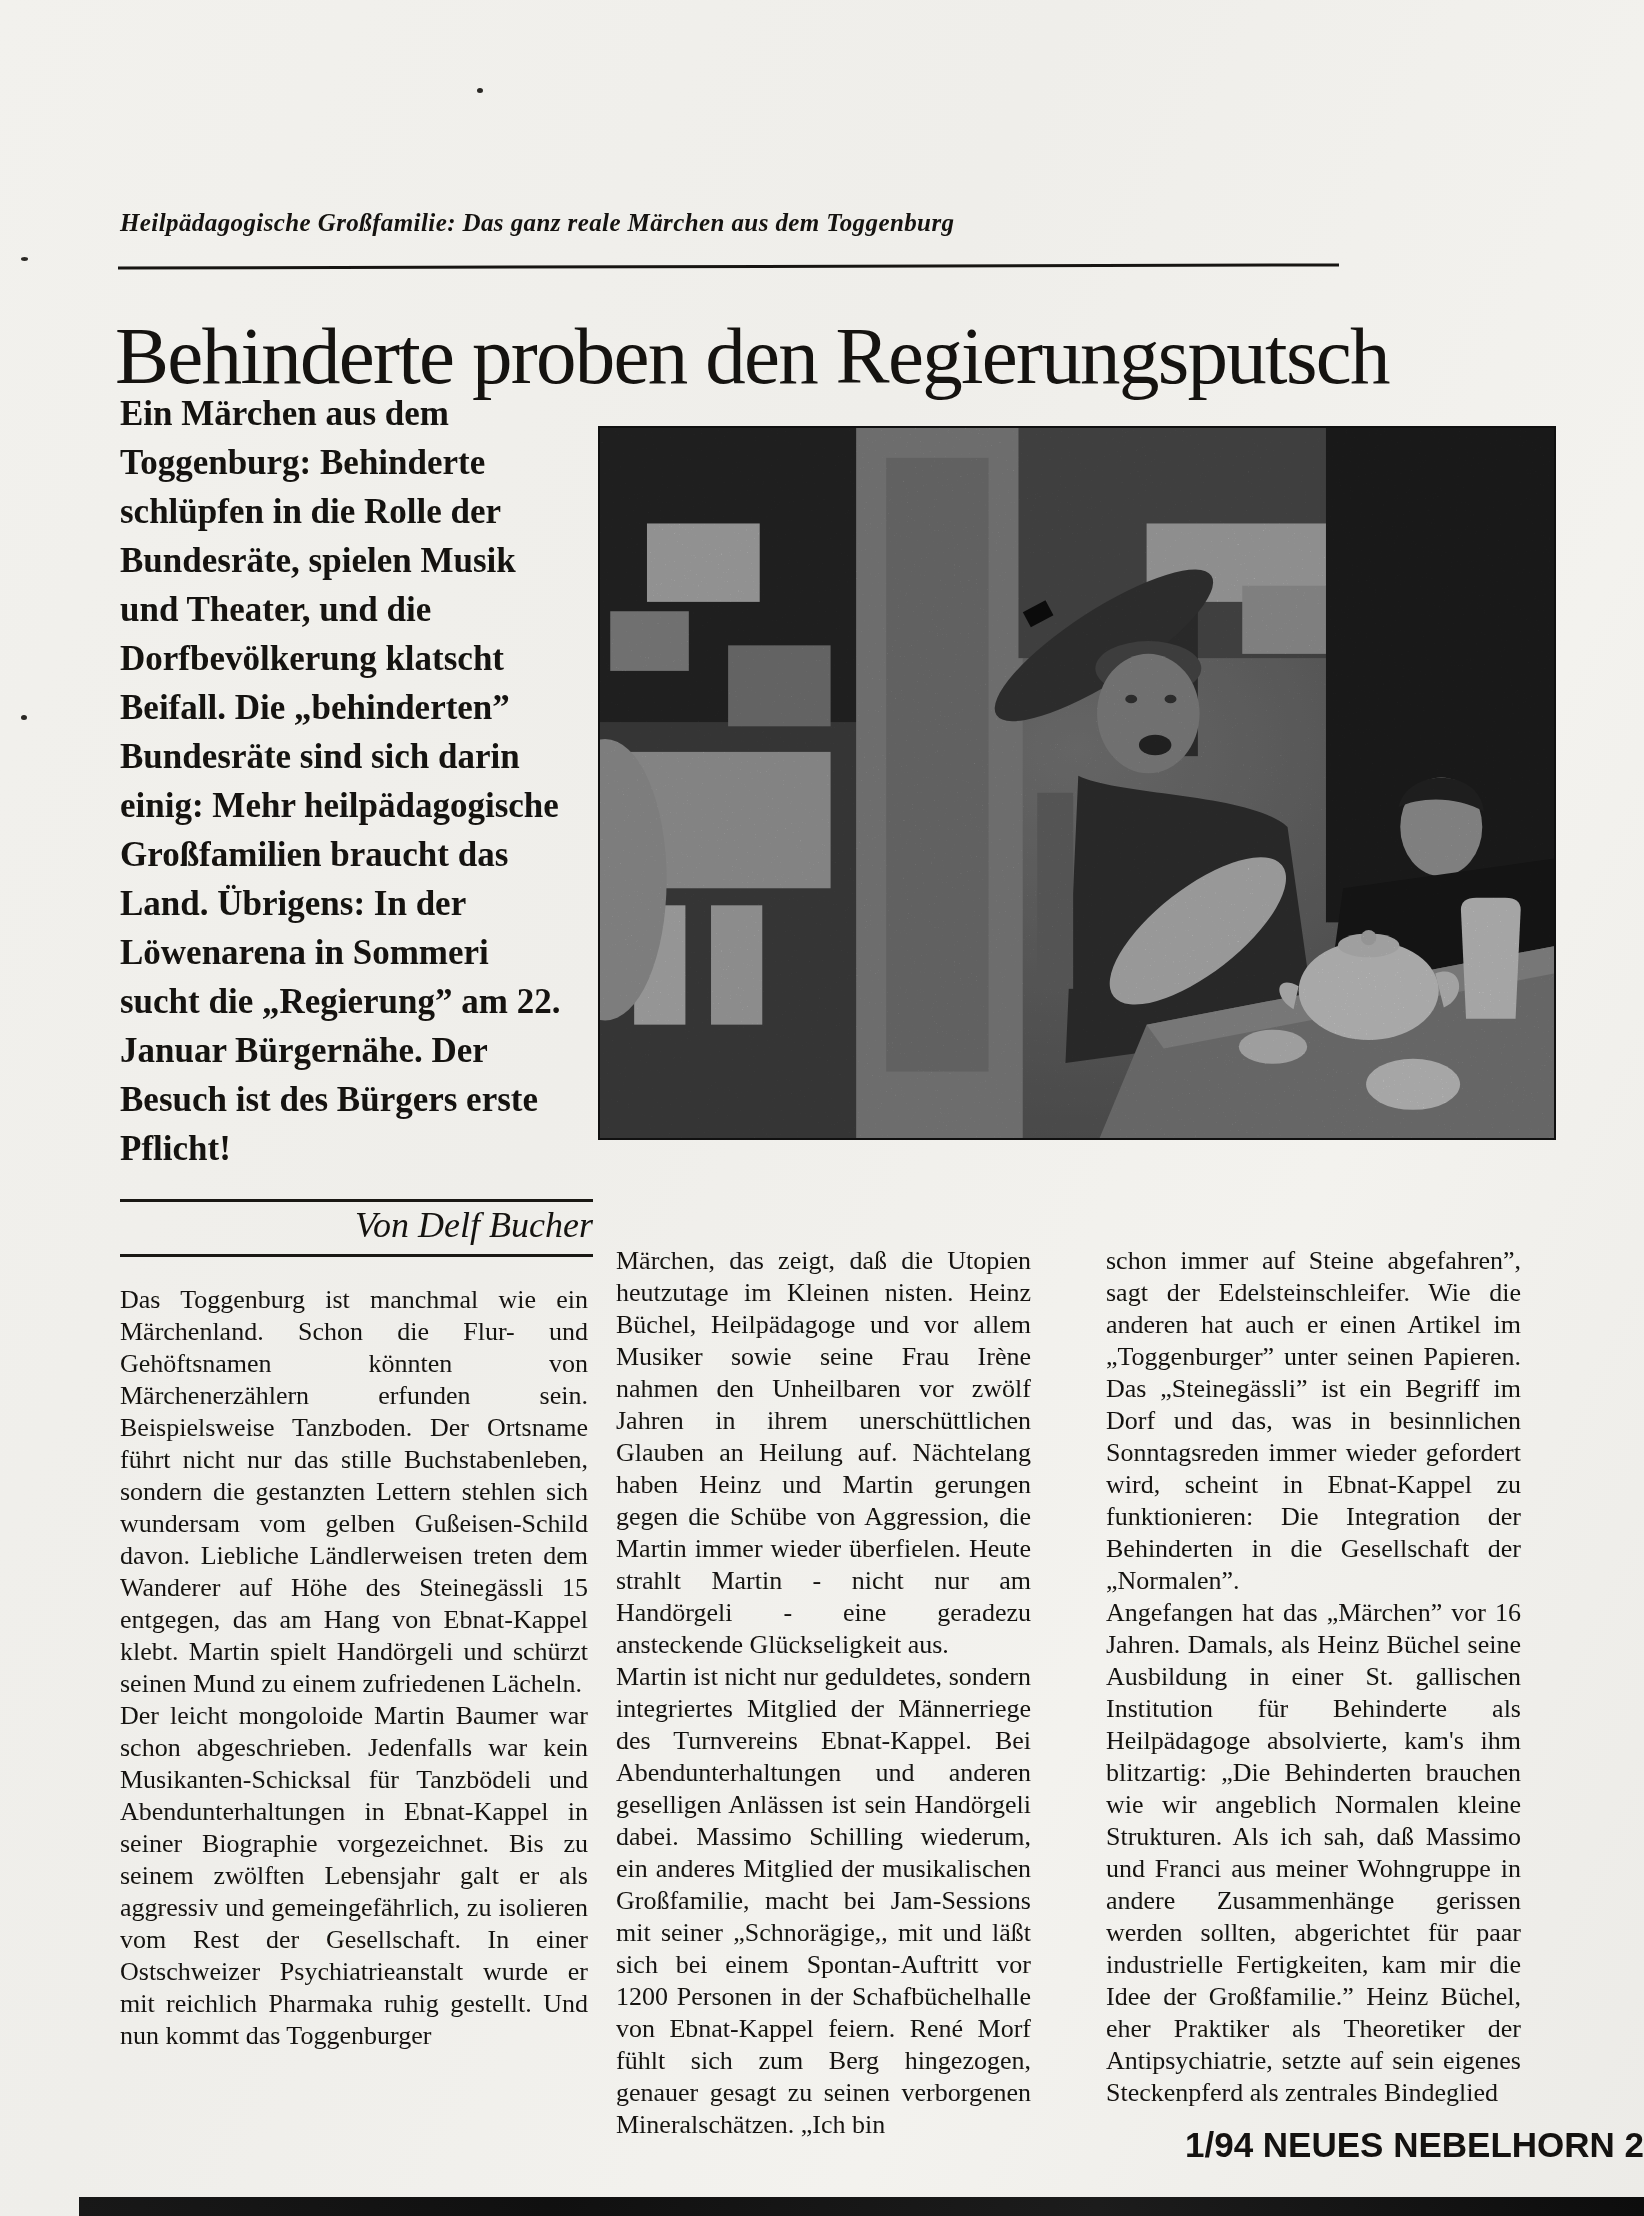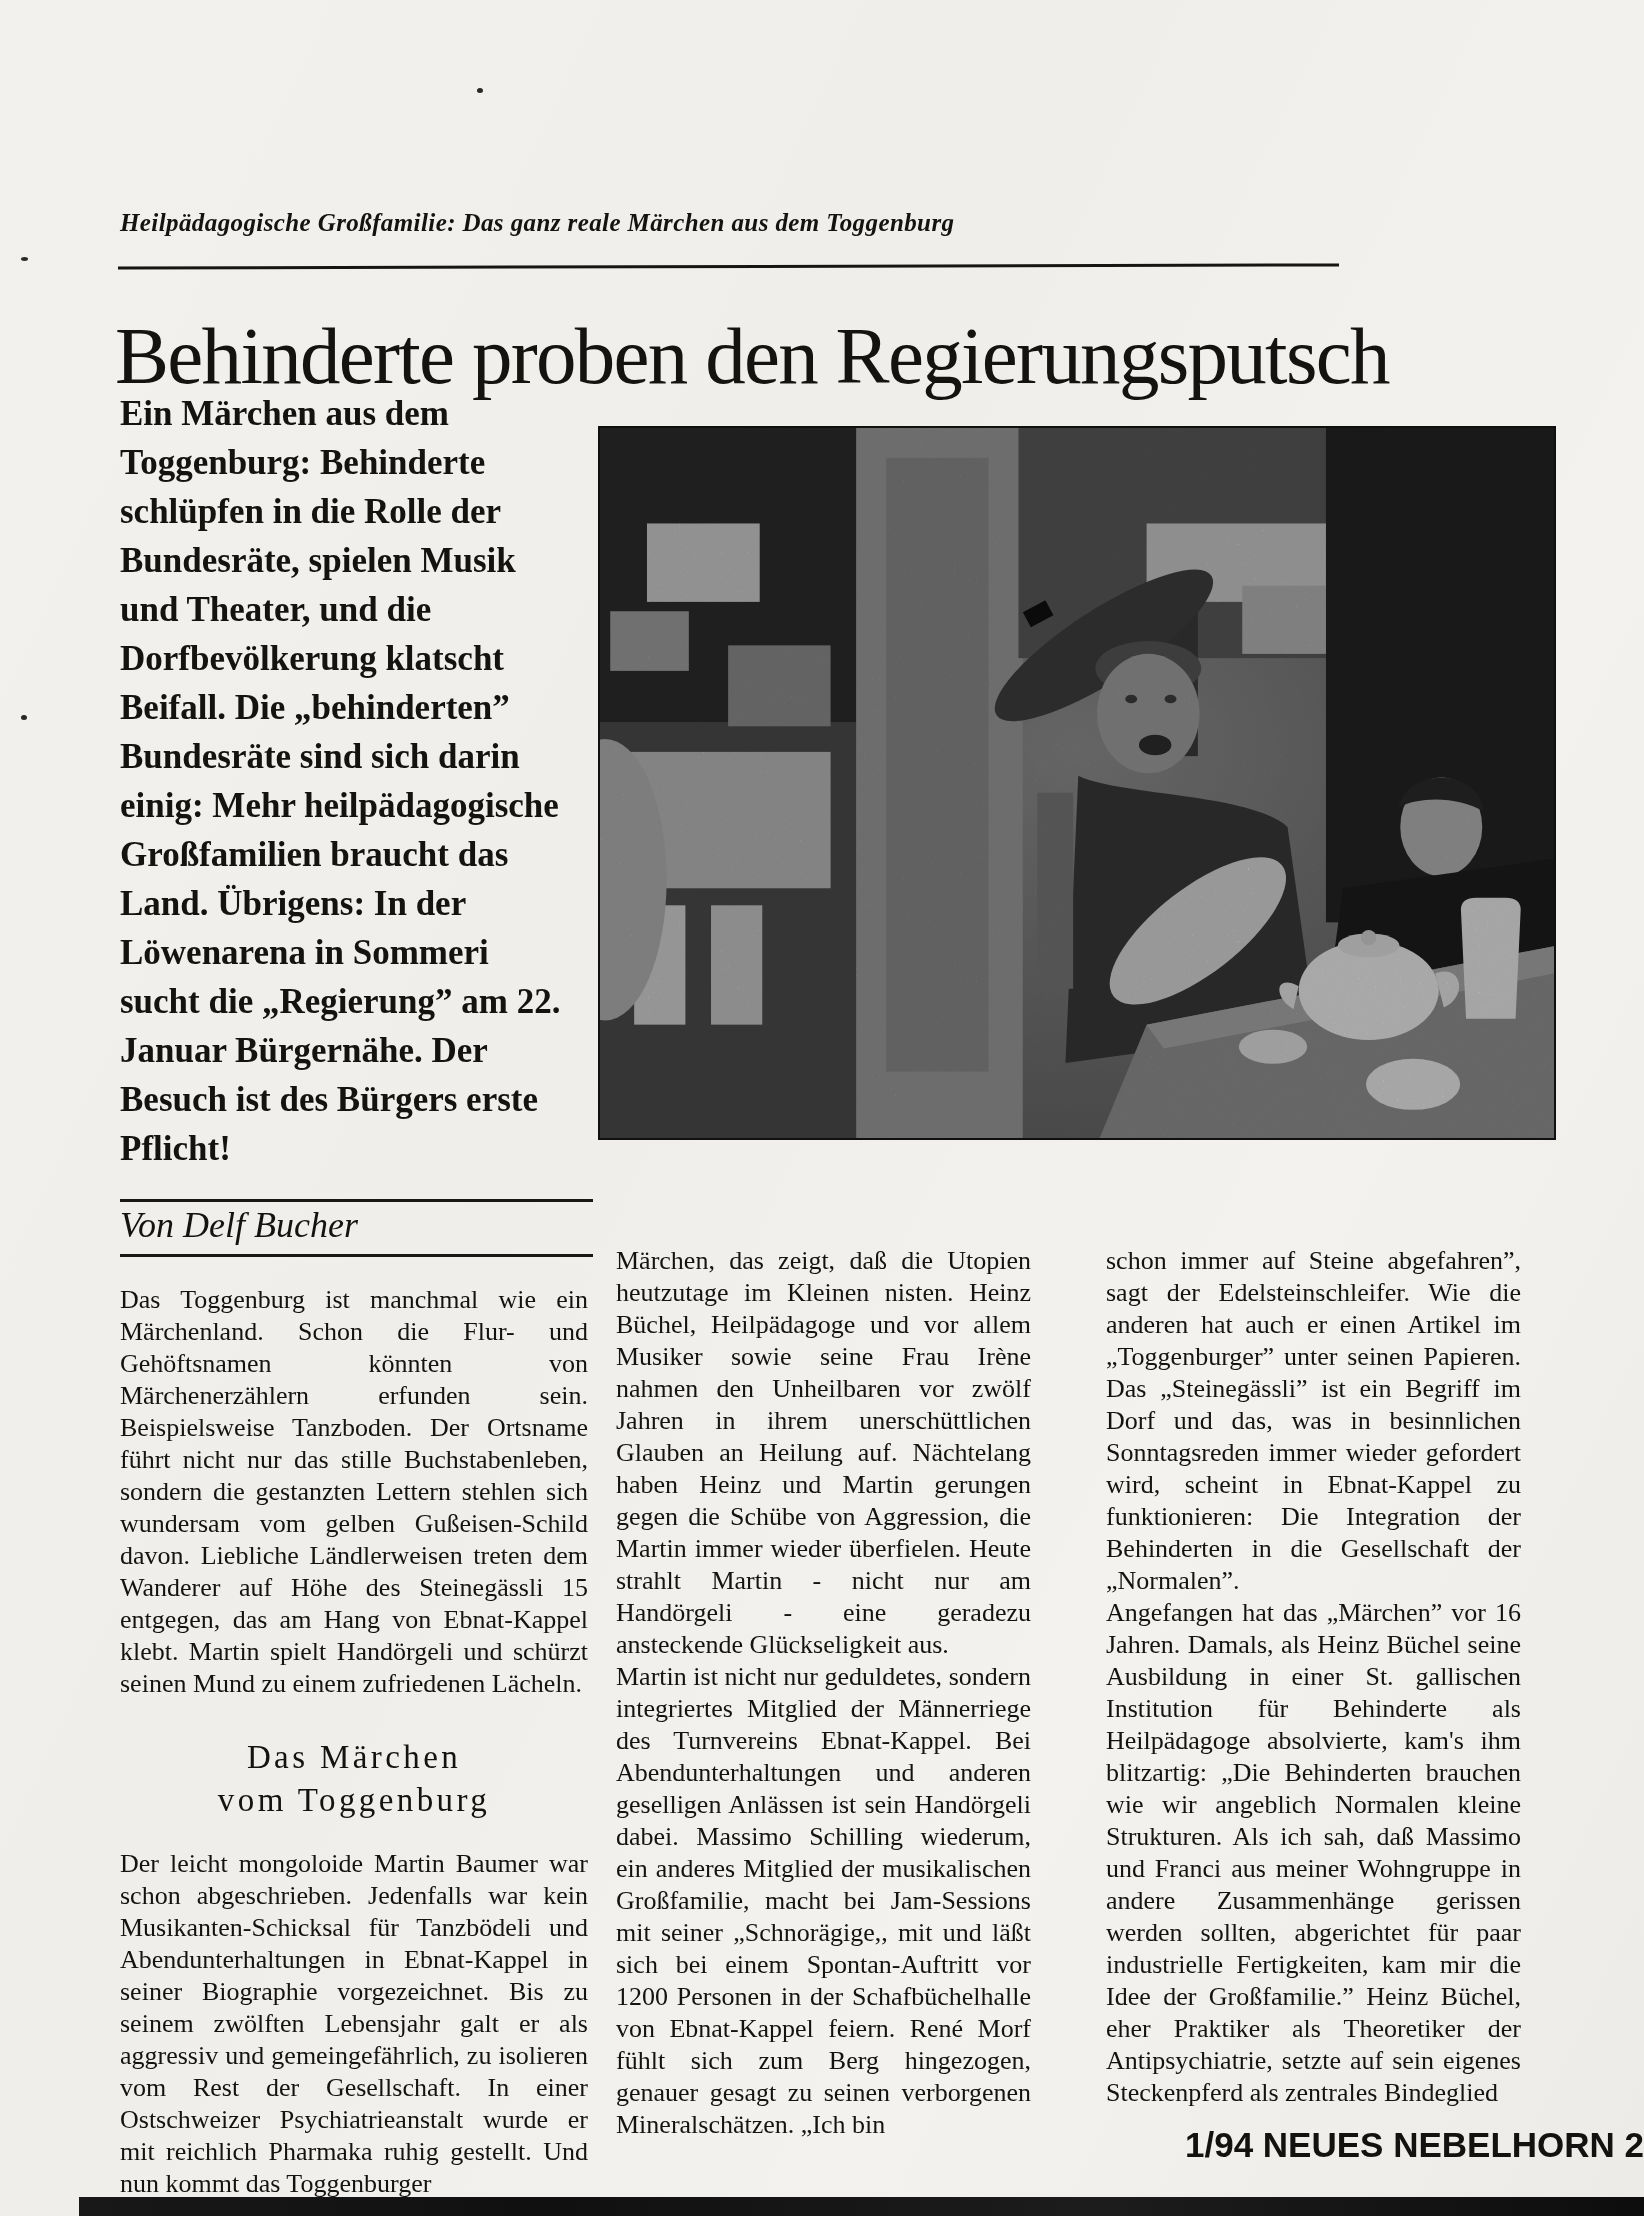--- a/index.html
+++ b/index.html
@@ -37,21 +37,21 @@
   .photo-frame{
     position:absolute;left:598px;top:426px;width:958px;height:714px;
     border:2.6px solid #101010;box-sizing:border-box;background:#6e6e6e;
   }
   .photo-frame svg{display:block;width:100%;height:100%;}
   .byline-rule-top{
     position:absolute;left:120px;top:1199px;width:473px;height:2.6px;background:#1a1814;
   }
   .byline{
     position:absolute;left:120px;top:1204px;width:473px;
-    font-style:italic;font-size:36px;text-align:left;line-height:1.2;
+    font-style:italic;font-size:36px;text-align:right;line-height:1.2;
   }
   .byline-rule-bottom{
     position:absolute;left:120px;top:1254px;width:473px;height:3.4px;background:#1a1814;
   }
   .col{
     position:absolute;
     font-size:26px;line-height:32px;
     text-align:justify;
     hyphens:auto;-webkit-hyphens:auto;
   }
@@ -166,24 +166,20 @@
       <rect x="0" y="0" width="1117" height="833" fill="#808080" filter="url(#grain)" opacity="0.28"></rect>
     </svg>
   </div>
 
   <div class="byline-rule-top"></div>
   <div class="byline">Von Delf Bucher</div>
   <div class="byline-rule-bottom"></div>
 
   <div class="col col-1">
     <p>Das Toggenburg ist manchmal wie ein Märchenland. Schon die Flur- und Gehöftsnamen könnten von Märchenerzählern erfunden sein. Beispielsweise Tanzboden. Der Ortsname führt nicht nur das stille Buchstabenleben, sondern die gestanzten Lettern stehlen sich wundersam vom gelben Gußeisen-Schild davon. Liebliche Ländlerweisen treten dem Wanderer auf Höhe des Steinegässli 15 entgegen, das am Hang von Ebnat-Kappel klebt. Martin spielt Handörgeli und schürzt seinen Mund zu einem zufriedenen Lächeln.</p>
-    <span class="subhead">
-      <span>Das Märchen</span><br>
-      <span>vom Toggenburg</span>
-    </span>
     <p>Der leicht mongoloide Martin Baumer war schon abgeschrieben. Jedenfalls war kein Musikanten-Schicksal für Tanzbödeli und Abendunterhaltungen in Ebnat-Kappel in seiner Biographie vorgezeichnet. Bis zu seinem zwölften Lebensjahr galt er als aggressiv und gemeingefährlich, zu isolieren vom Rest der Gesellschaft. In einer Ostschweizer Psychiatrieanstalt wurde er mit reichlich Pharmaka ruhig gestellt. Und nun kommt das Toggenburger</p>
   </div>
 
   <div class="col col-2">
     <p>Märchen, das zeigt, daß die Utopien heutzutage im Kleinen nisten. Heinz Büchel, Heilpädagoge und vor allem Musiker sowie seine Frau Irène nahmen den Unheilbaren vor zwölf Jahren in ihrem unerschüttlichen Glauben an Heilung auf. Nächtelang haben Heinz und Martin gerungen gegen die Schübe von Aggression, die Martin immer wieder überfielen. Heute strahlt Martin - nicht nur am Handörgeli - eine geradezu ansteckende Glückseligkeit aus.</p>
     <p>Martin ist nicht nur geduldetes, sondern integriertes Mitglied der Männerriege des Turnvereins Ebnat-Kappel. Bei Abendunterhaltungen und anderen geselligen Anlässen ist sein Handörgeli dabei. Massimo Schilling wiederum, ein anderes Mitglied der musikalischen Großfamilie, macht bei Jam-Sessions mit seiner „Schnorägige,, mit und läßt sich bei einem Spontan-Auftritt vor 1200 Personen in der Schafbüchelhalle von Ebnat-Kappel feiern. René Morf fühlt sich zum Berg hingezogen, genauer gesagt zu seinen verborgenen Mineralschätzen. „Ich bin</p>
   </div>
 
   <div class="col col-3">
     <p>schon immer auf Steine abgefahren”, sagt der Edelsteinschleifer. Wie die anderen hat auch er einen Artikel im „Toggenburger” unter seinen Papieren. Das „Steinegässli” ist ein Begriff im Dorf und das, was in besinnlichen Sonntagsreden immer wieder gefordert wird, scheint in Ebnat-Kappel zu funktionieren: Die Integration der Behinderten in die Gesellschaft der „Normalen”.</p>

